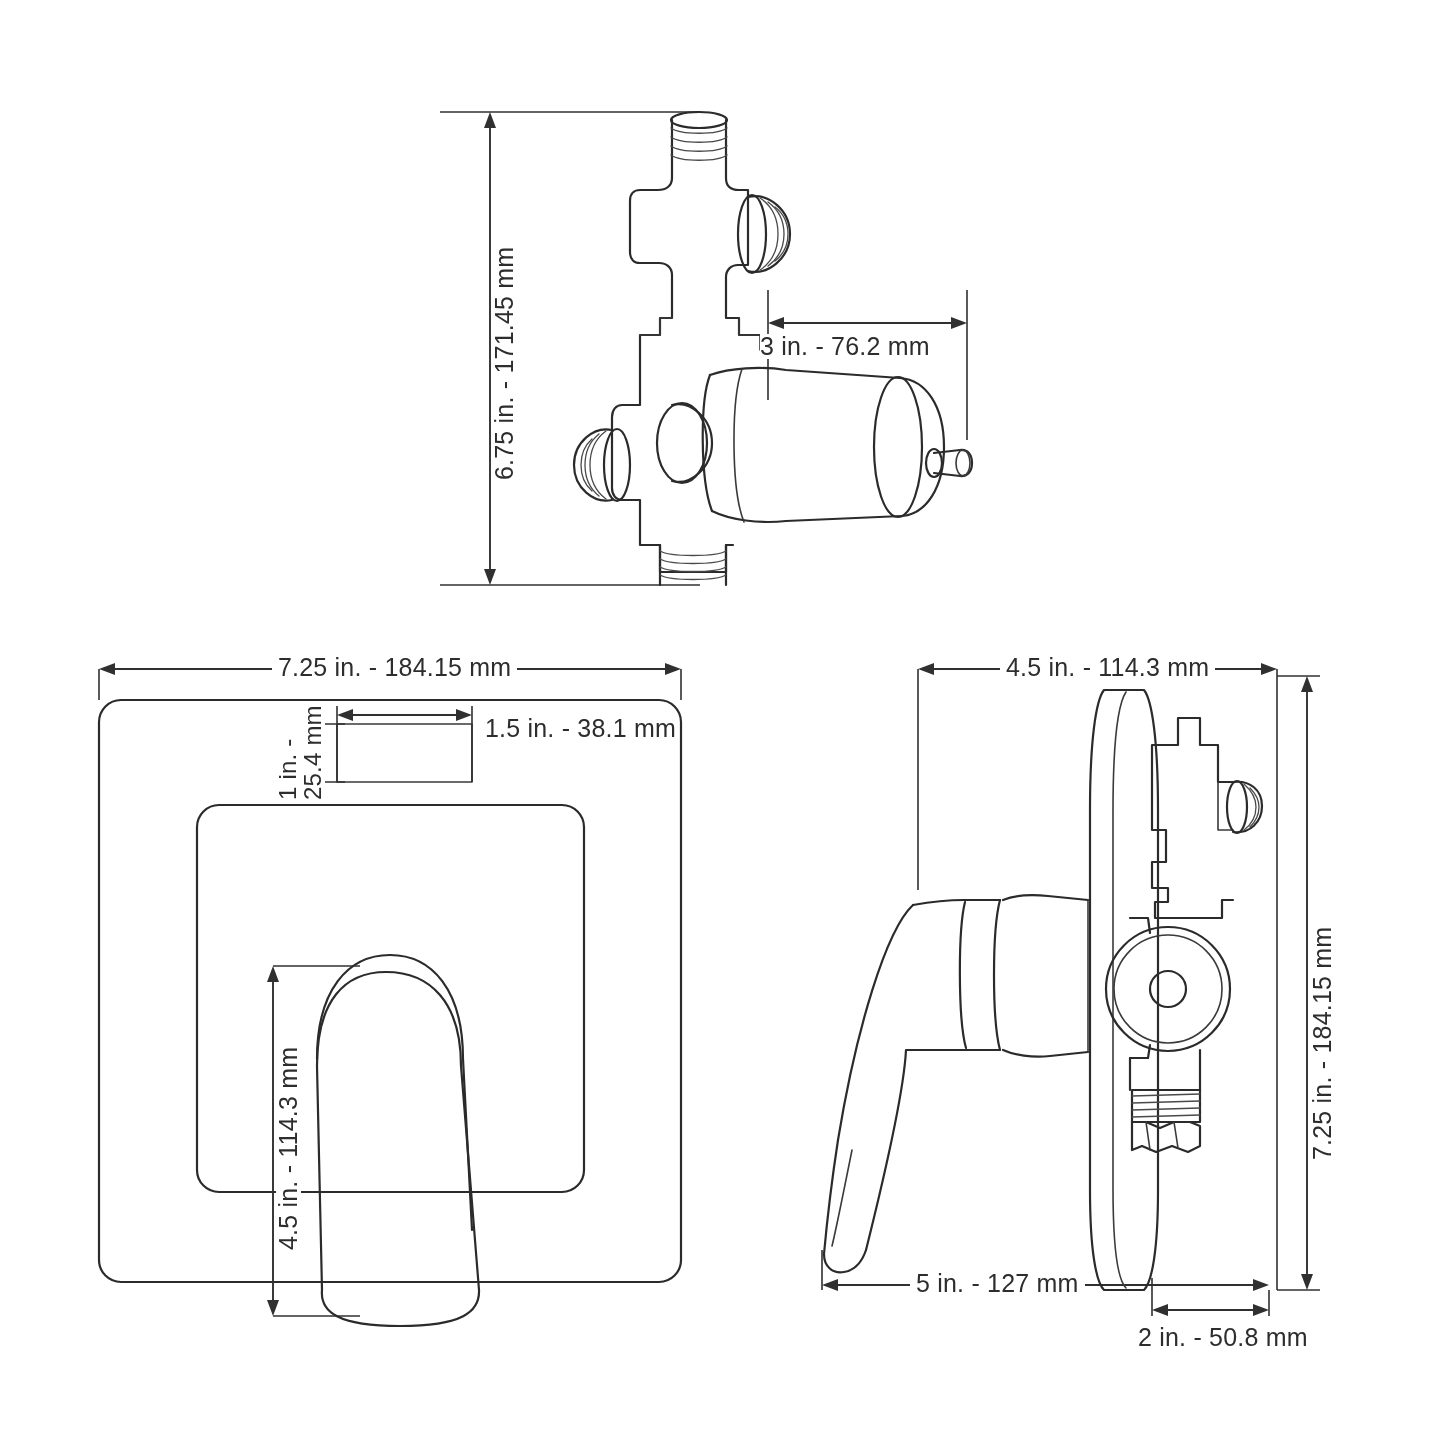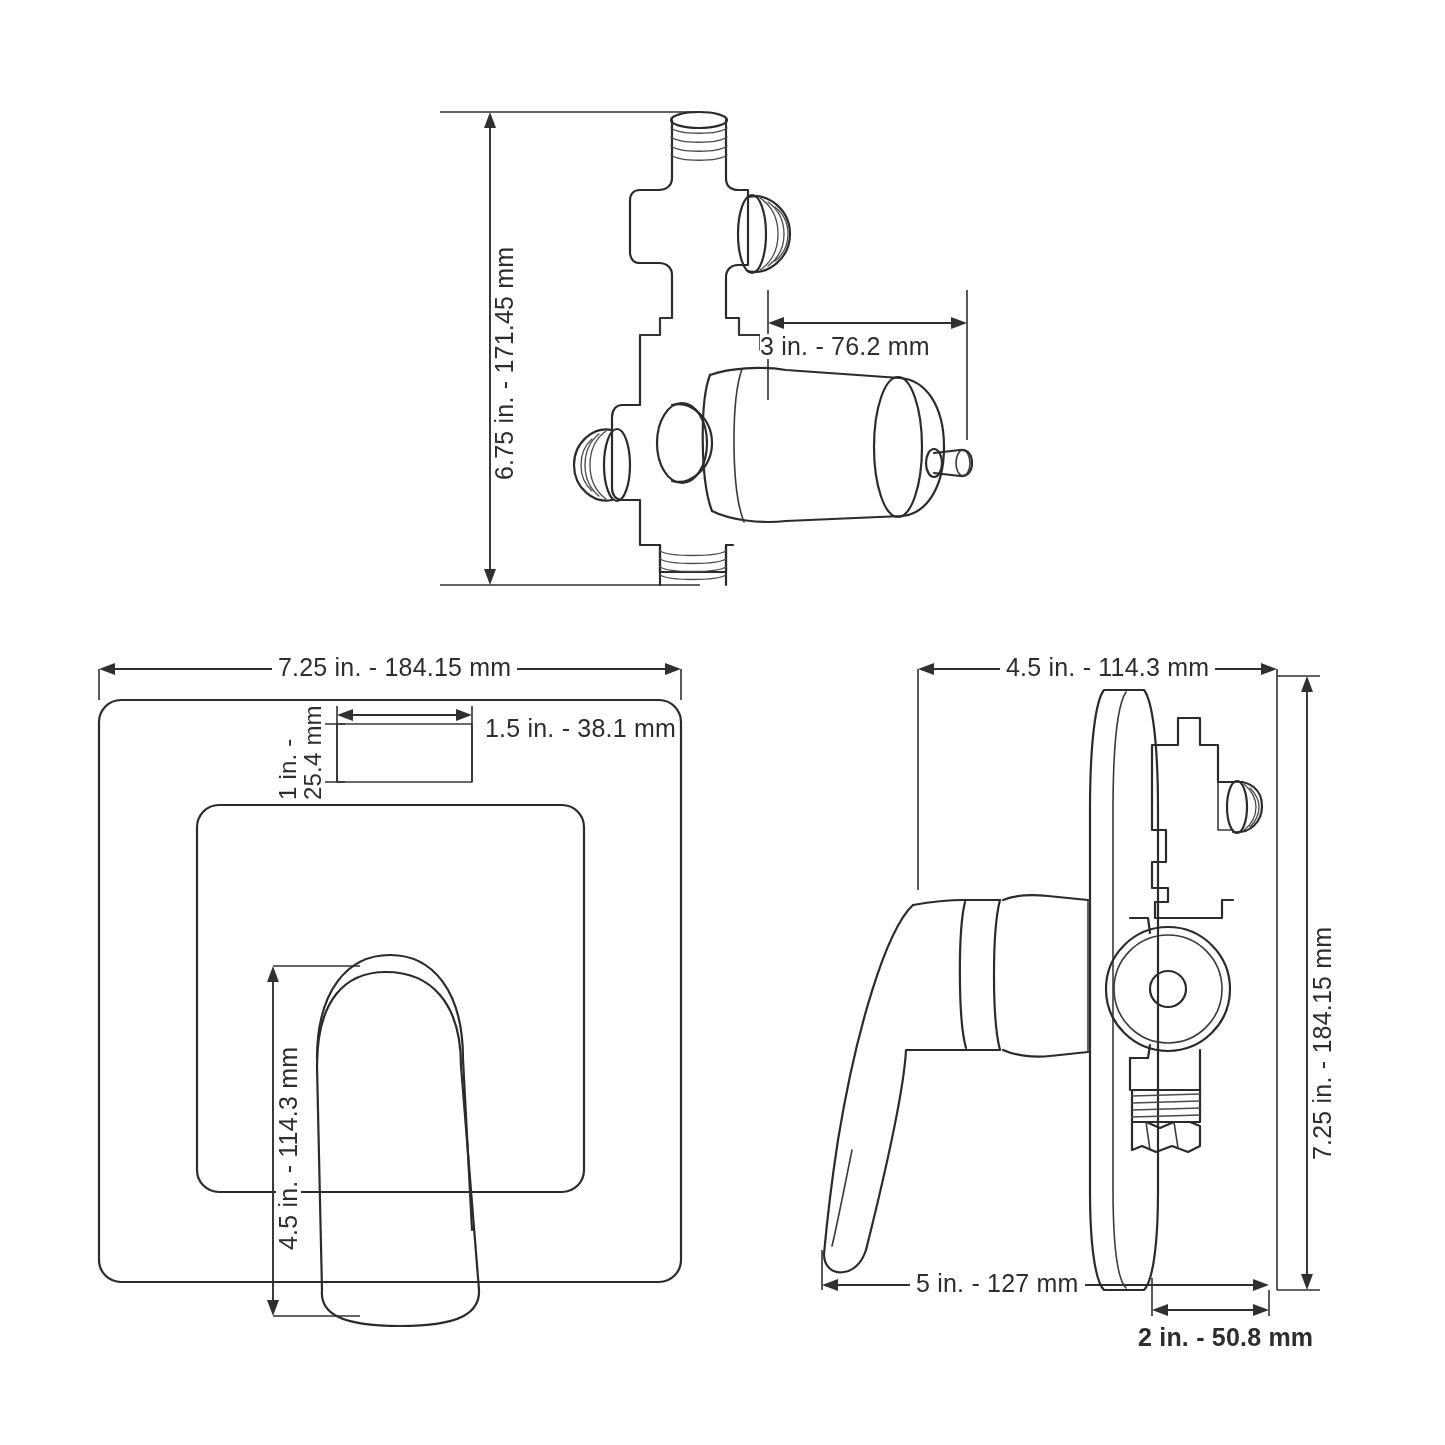--- a/index.html
+++ b/index.html
@@ -423,15 +423,15 @@
   <div class="dimtext vert" style="left:301px; top:800px; transform: rotate(-90deg); font-size:24px;">25.4 mm</div>
 
   <div class="dimtext vert" style="left:276px; top:1250px; transform: rotate(-90deg);">4.5 in. - 114.3 mm</div>
 
   <div class="dimtext" style="left:1000px; top:655px; padding:0 6px;">4.5 in. - 114.3 mm</div>
 
   <div class="dimtext vert" style="left:1310px; top:1160px; transform: rotate(-90deg);">7.25 in. - 184.15 mm</div>
 
   <div class="dimtext" style="left:910px; top:1271px; padding:0 6px;text-align:right;">5 in. - 127 mm</div>
 
-  <div class="dimtext" style="left:1138px; top:1325px;font-weight:bold;">2 in. - 50.8 mm</div>
+  <div class="dimtext" style="left:1138px; top:1325px;">2 in. - 50.8 mm</div>
 
 </div>
 
 </body></html>

